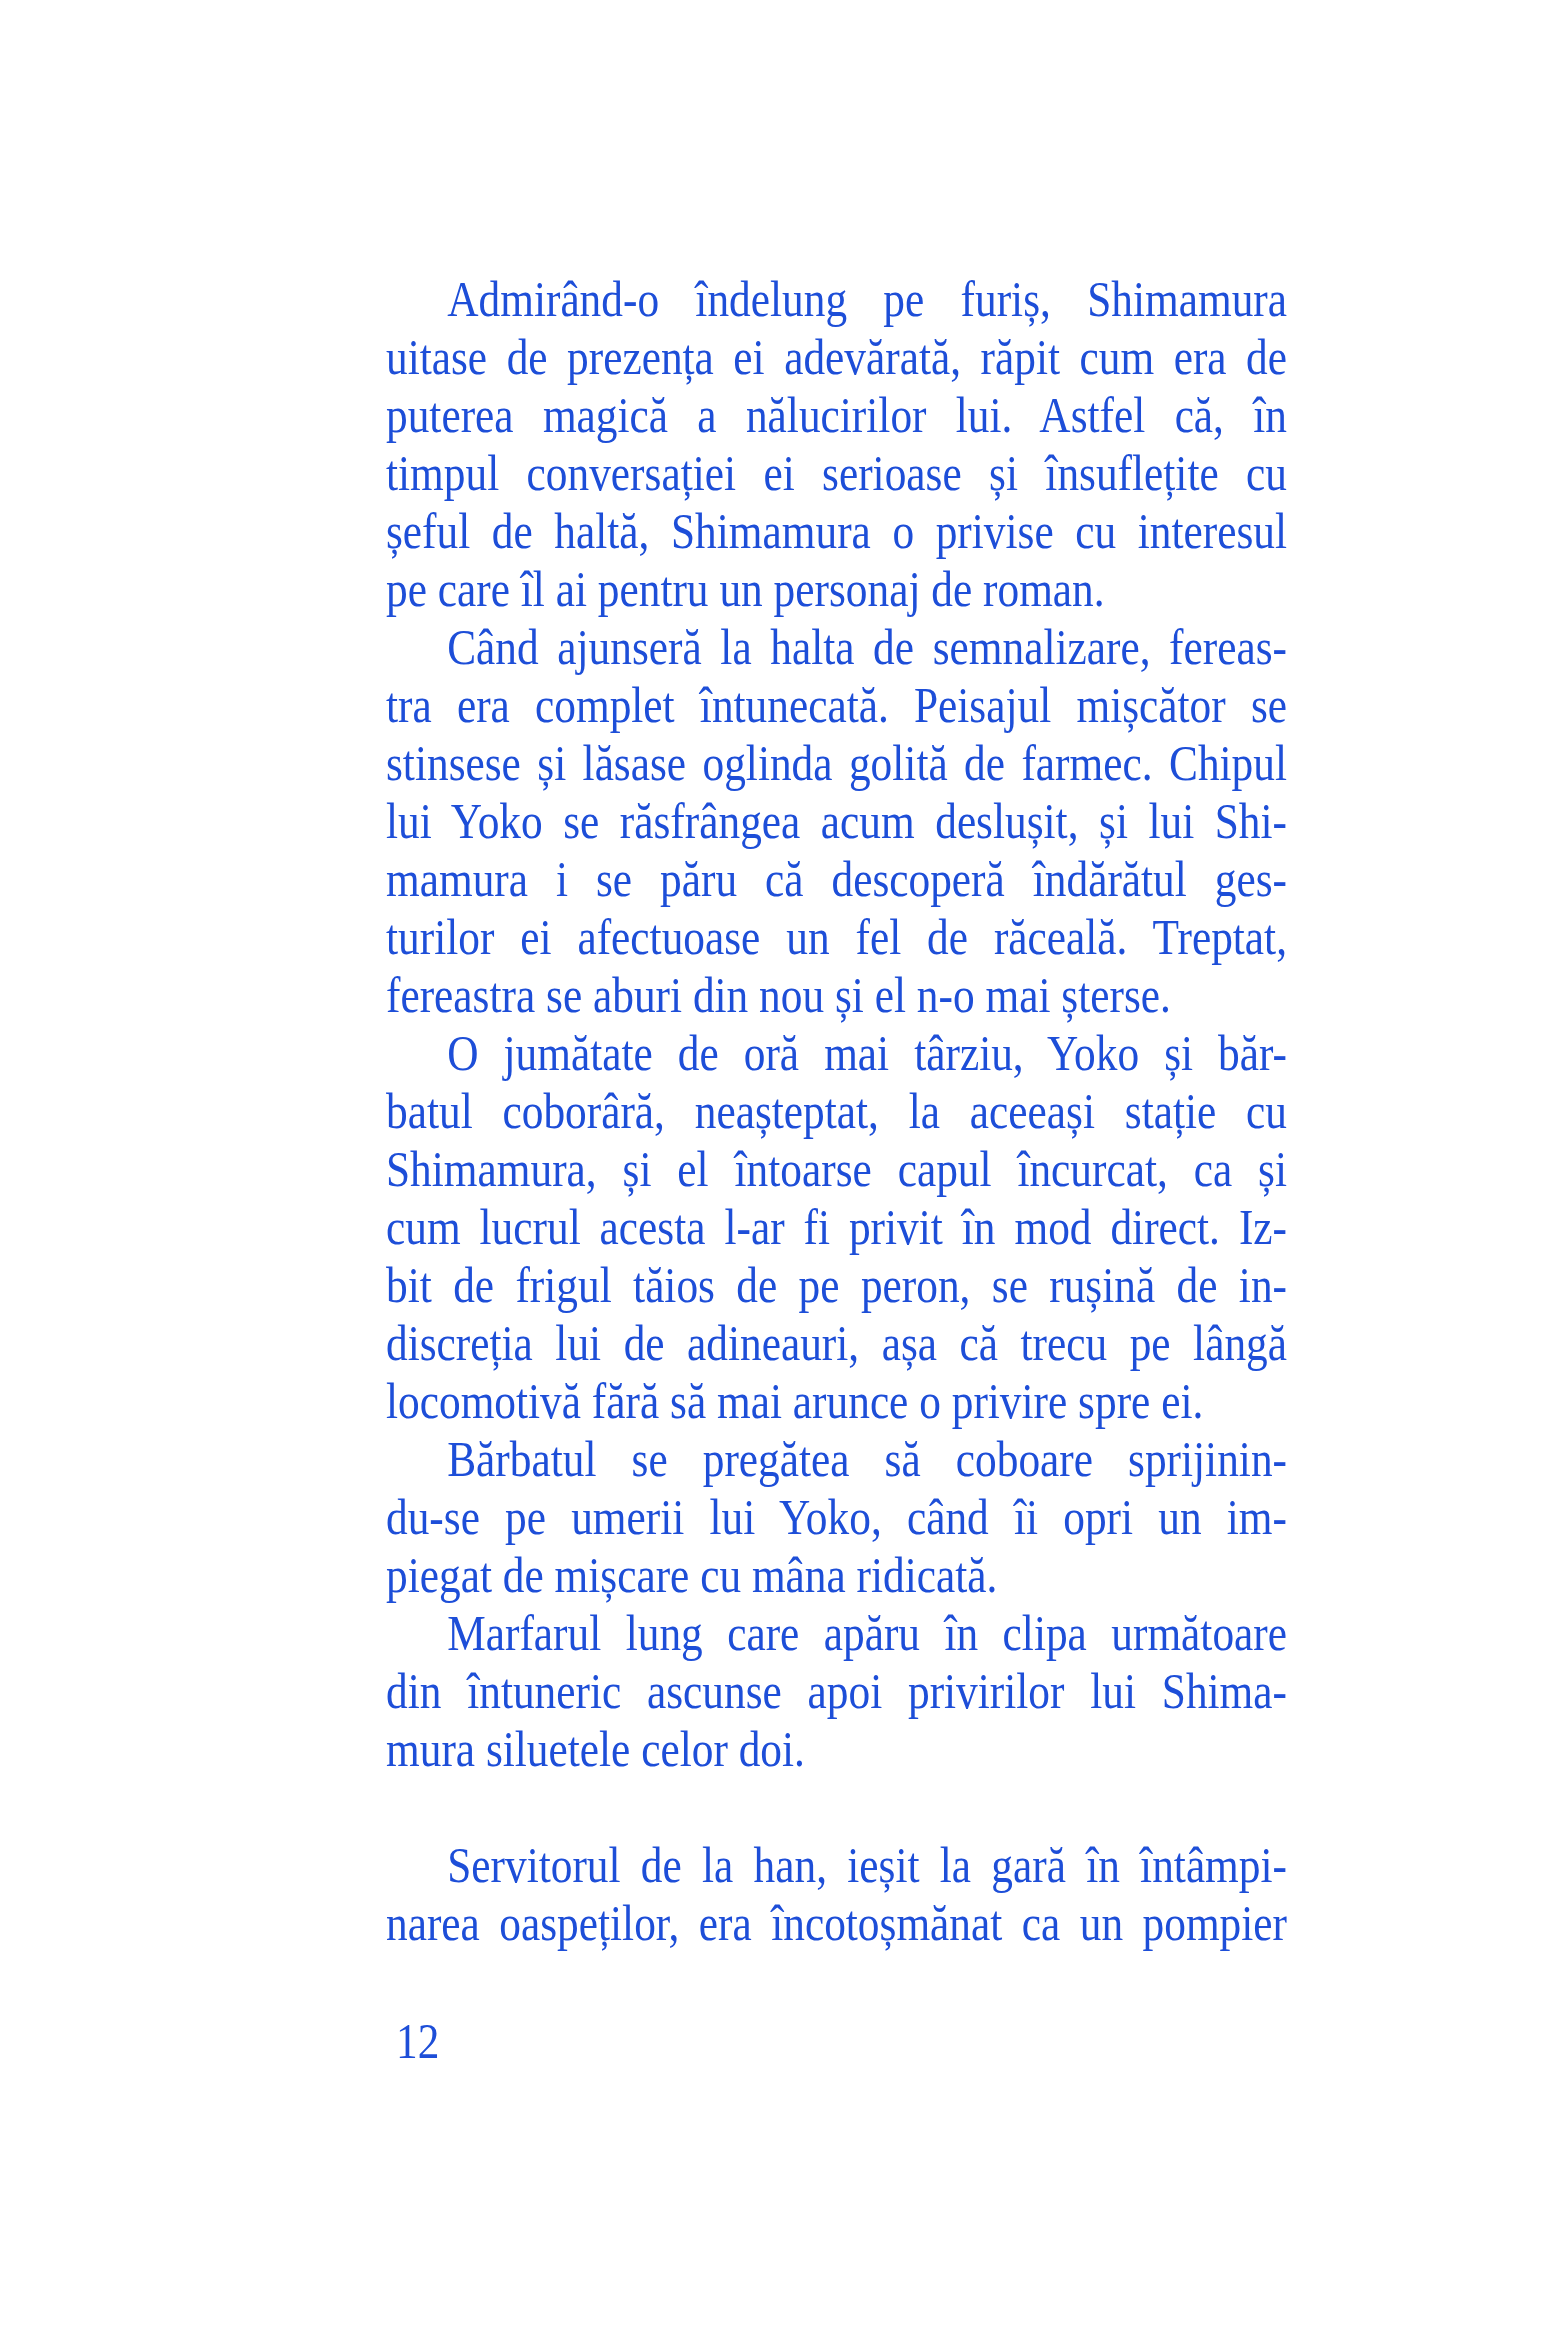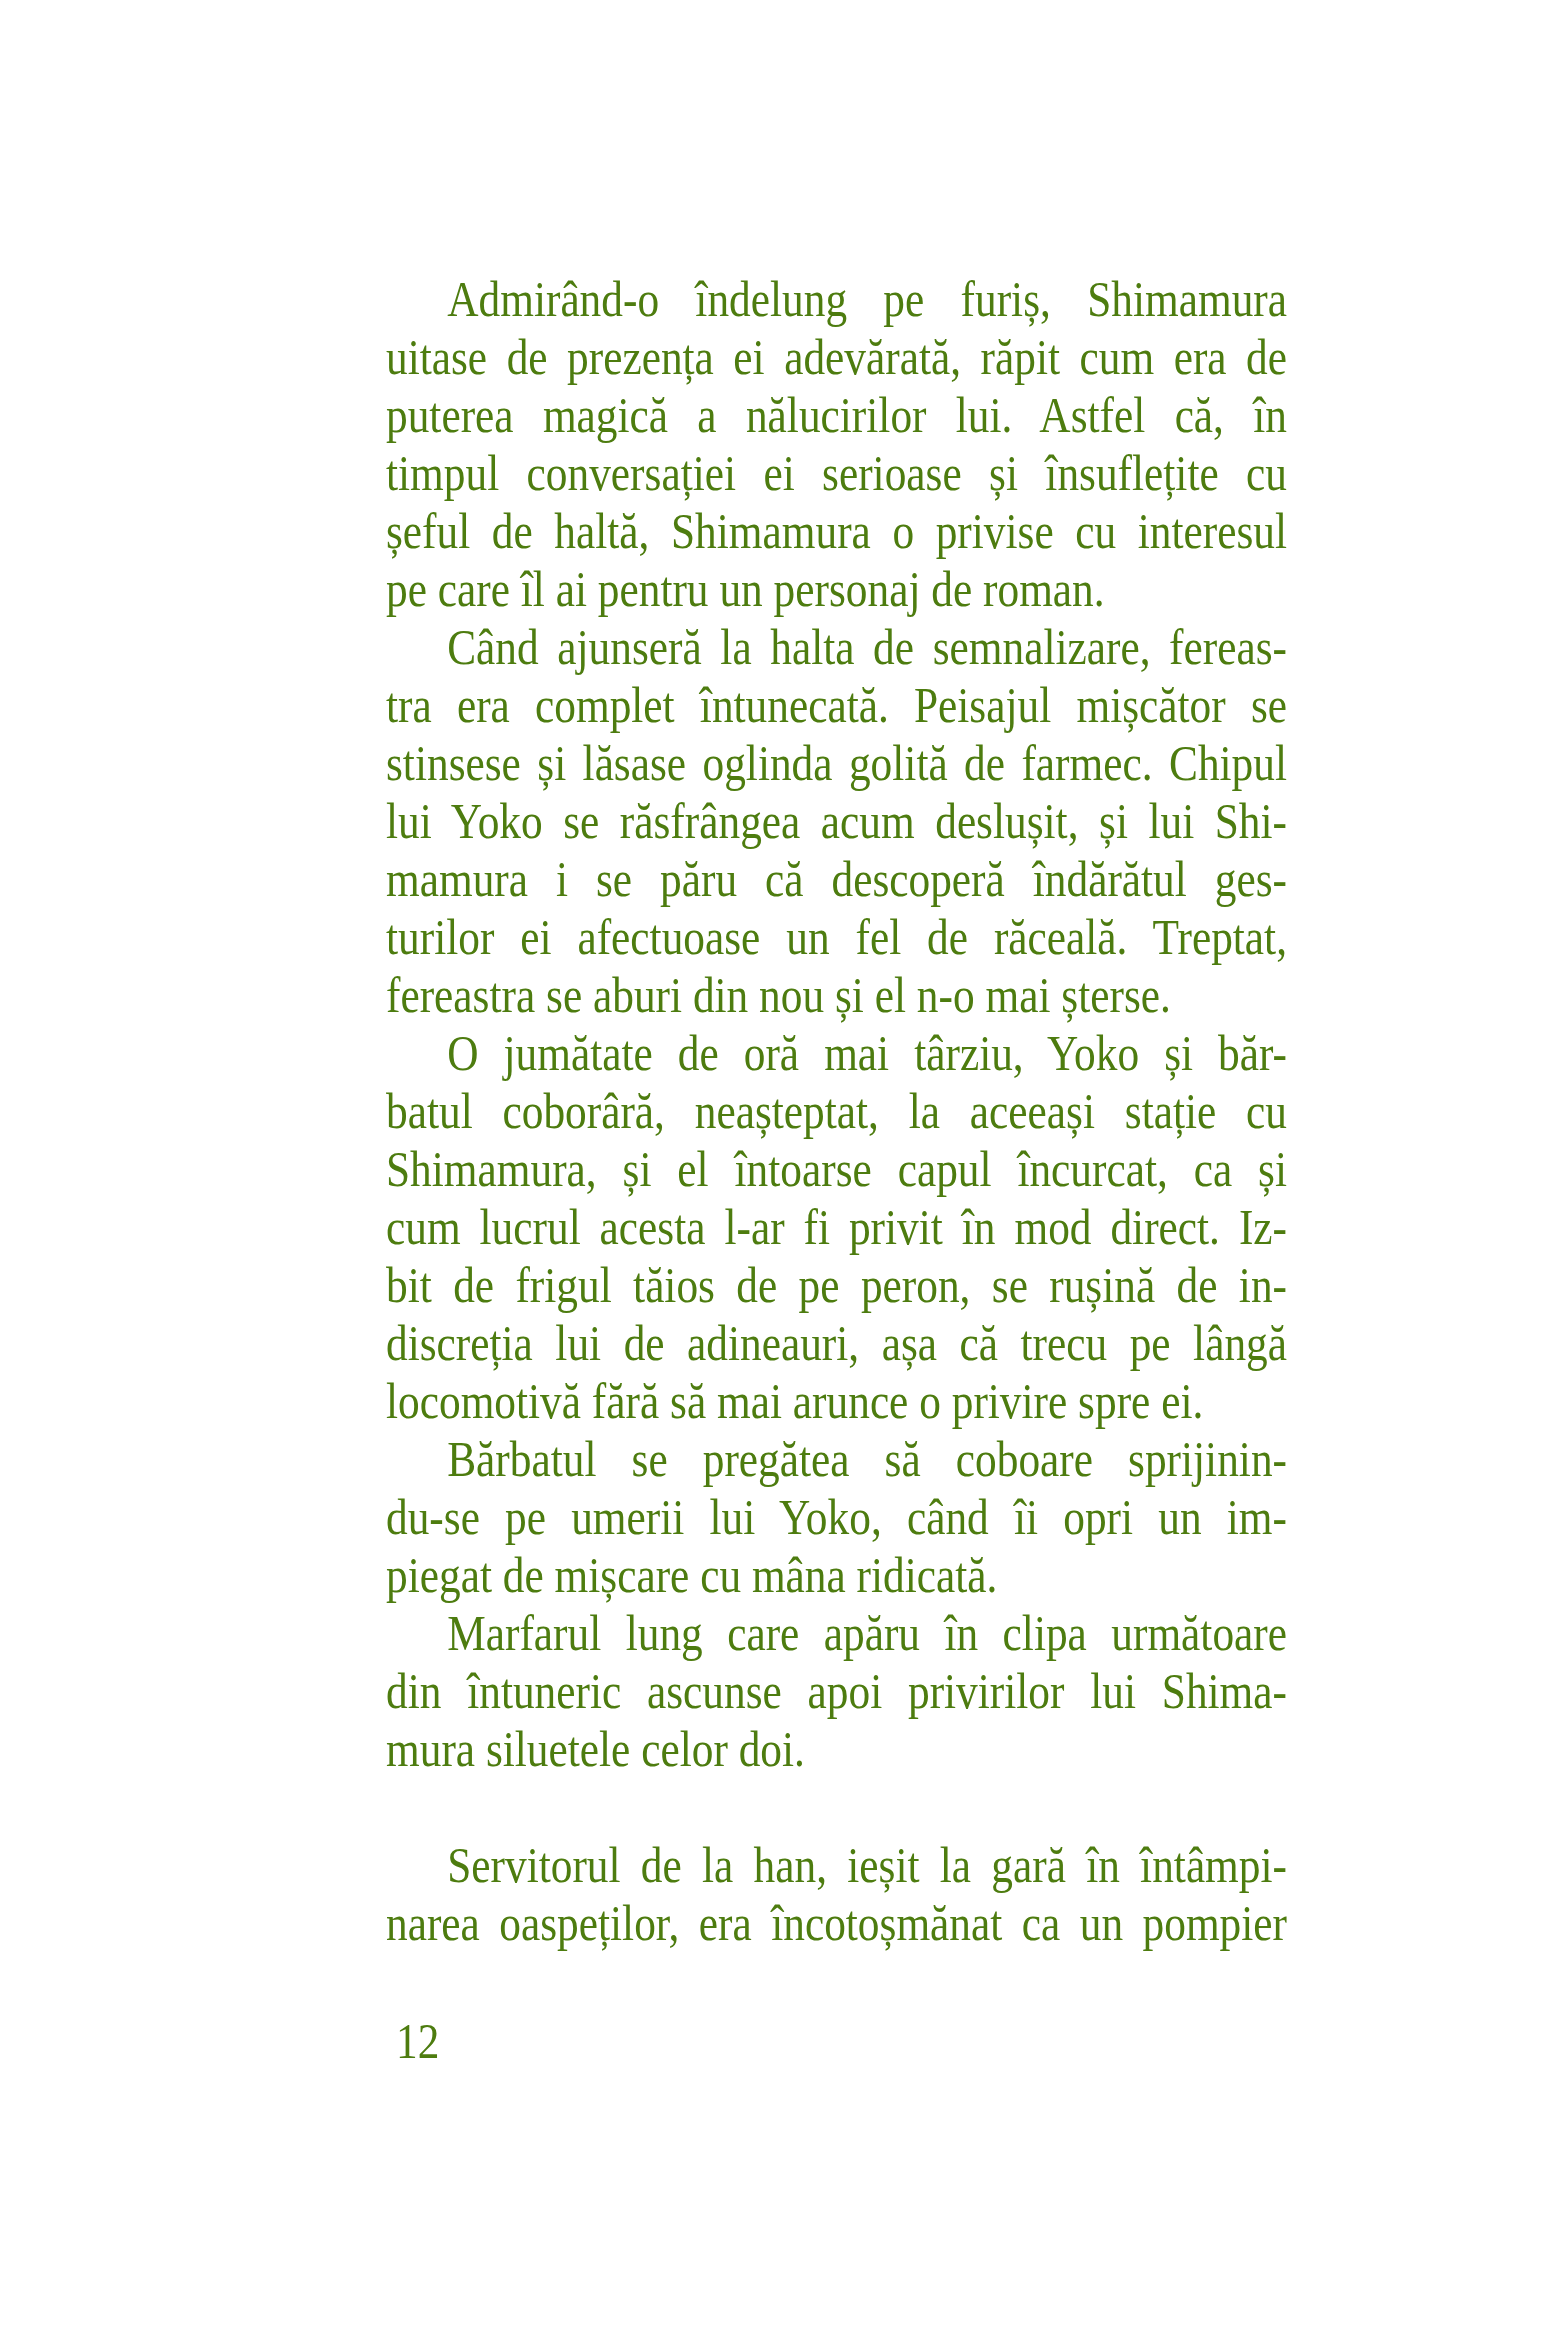--- a/index.html
+++ b/index.html
@@ -43,21 +43,21 @@
     top: 2012px;
     font-size: 51px;
     line-height: 58px;
     transform: scaleX(0.85);
     transform-origin: 0 0;
   }
 </style>
 </head>
 <body>
 
-<div class="page" style="background: rgb(255, 255, 255); color: #4d7c0f; font-family: Liberation Serif, serif;">
+<div class="page" style="background: rgb(255, 255, 255); color: #1d4ed8; font-family: Liberation Serif, serif;">
   <main class="text-block">
 
     <div class="para">
       <p class="line j indent">Admirând-o îndelung pe furiș, Shimamura</p>
       <p class="line j">uitase de prezența ei adevărată, răpit cum era de</p>
       <p class="line j">puterea magică a nălucirilor lui. Astfel că, în</p>
       <p class="line j">timpul conversației ei serioase și însuflețite cu</p>
       <p class="line j">șeful de haltă, Shimamura o privise cu interesul</p>
       <p class="line">pe care îl ai pentru un personaj de roman.</p>
     </div>

